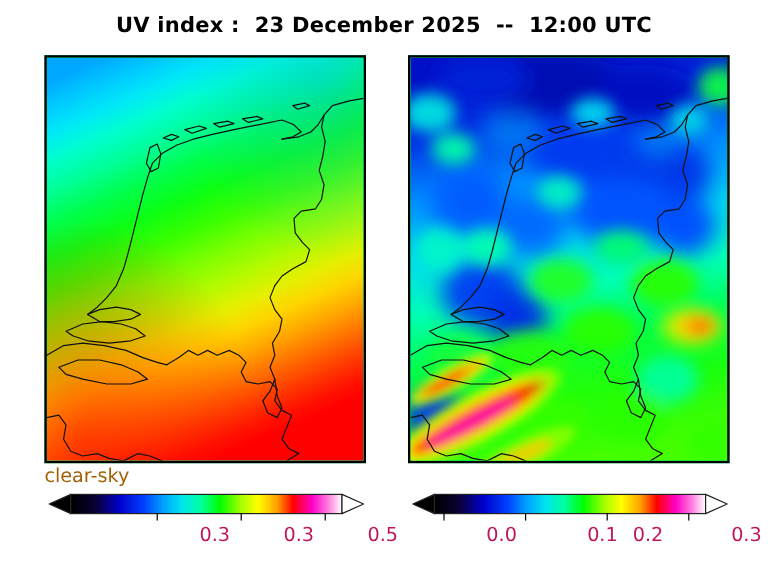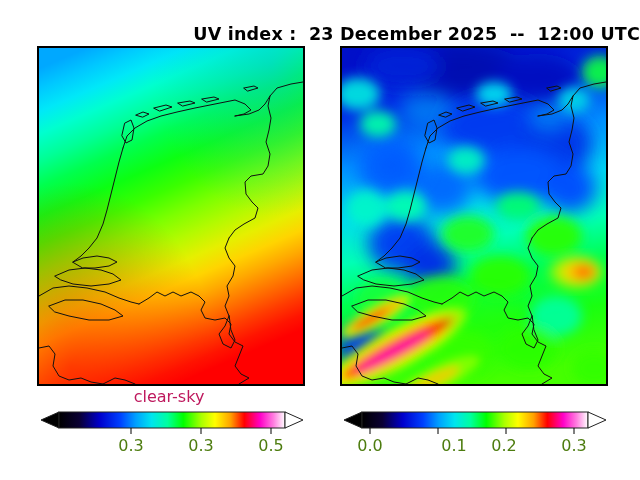--- a/index.html
+++ b/index.html
@@ -13,23 +13,23 @@
     height: 480px;
     background: #ffffff;
     font-family: "DejaVu Sans", "Liberation Sans", sans-serif;
     overflow: hidden;
   }
 
   
   #fig-title {
     position: absolute;
     left: 0;
-    top: 24px;
+    top: 12px;
     width: 640px;
-    text-align: right;
+    text-align: center;
     font-size: 17.5px;
     font-weight: bold;
     color: #000000;
     letter-spacing: 0.2px;
     white-space: pre;
   }
 
   
   .panel {
     position: absolute;
@@ -51,23 +51,23 @@
     position: absolute;
     left: 0; top: 0;
     width: 100%;
     height: 100%;
     pointer-events: none;
   }
 
   
   .panel-caption {
     position: absolute;
-    text-align: center;
+    text-align: left;
     font-size: 16px;
-    color: #be185d;
+    color: #a16207;
     white-space: pre;
   }
   #caption-clear-sky { left: 37px; top: 387px; width: 264px; }
   #caption-cloud-modified { left: 340px; top: 387px; width: 264px; }
 
   
   .cbar-wrap {
     position: absolute;
     height: 60px;
   }
@@ -81,22 +81,23 @@
     left: 0;
     top: 26px;
     width: 100%;
     height: 24px;
   }
   .cbar-ticklabel {
     position: absolute;
     top: 0;
     transform: translateX(-50%);
     font-size: 16px;
-    color: #4d7c0f;
+    color: #be185d;
     white-space: pre;
+    margin-left: 48px;
   }
 </style>
 </head>
 <body>
 
 <div id="figure">
 
   <div id="fig-title">UV index :  23 December 2025  --  12:00 UTC</div>
 
   <div class="panel" id="panel-clear-sky">
@@ -360,18 +361,18 @@
       <g stroke="#000000" stroke-width="1">
         <line x1="30" y1="18" x2="30" y2="24"></line>
         <line x1="98" y1="18" x2="98" y2="24"></line>
         <line x1="166" y1="18" x2="166" y2="24"></line>
         <line x1="234" y1="18" x2="234" y2="24"></line>
       </g>
     </svg>
     <div class="cbar-ticklabels">
       <span class="cbar-ticklabel" style="left:30px">0.0</span>
       <span class="cbar-ticklabel" style="left:114px">0.1</span>
-      <span class="cbar-ticklabel" style="left:164px">0.2</span>
+      <span class="cbar-ticklabel" style="left:152px">0.2</span>
       <span class="cbar-ticklabel" style="left:234px">0.3</span>
     </div>
   </div>
 
 </div>
 
 </body></html>

